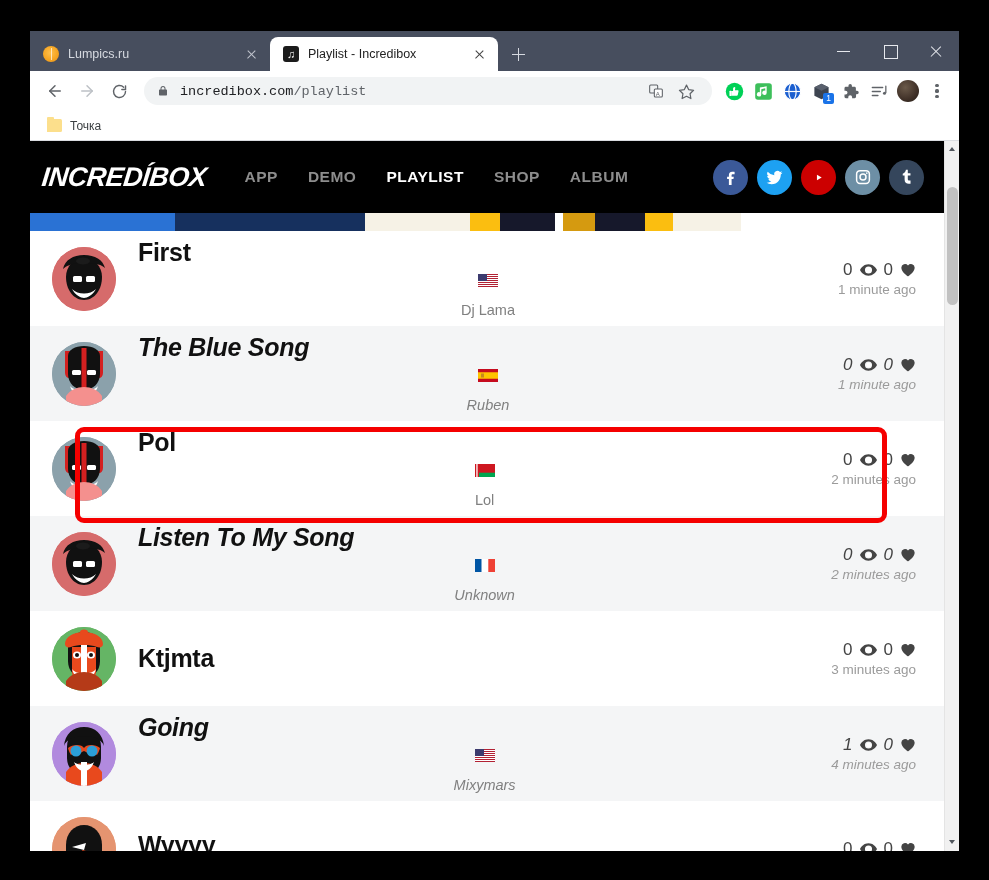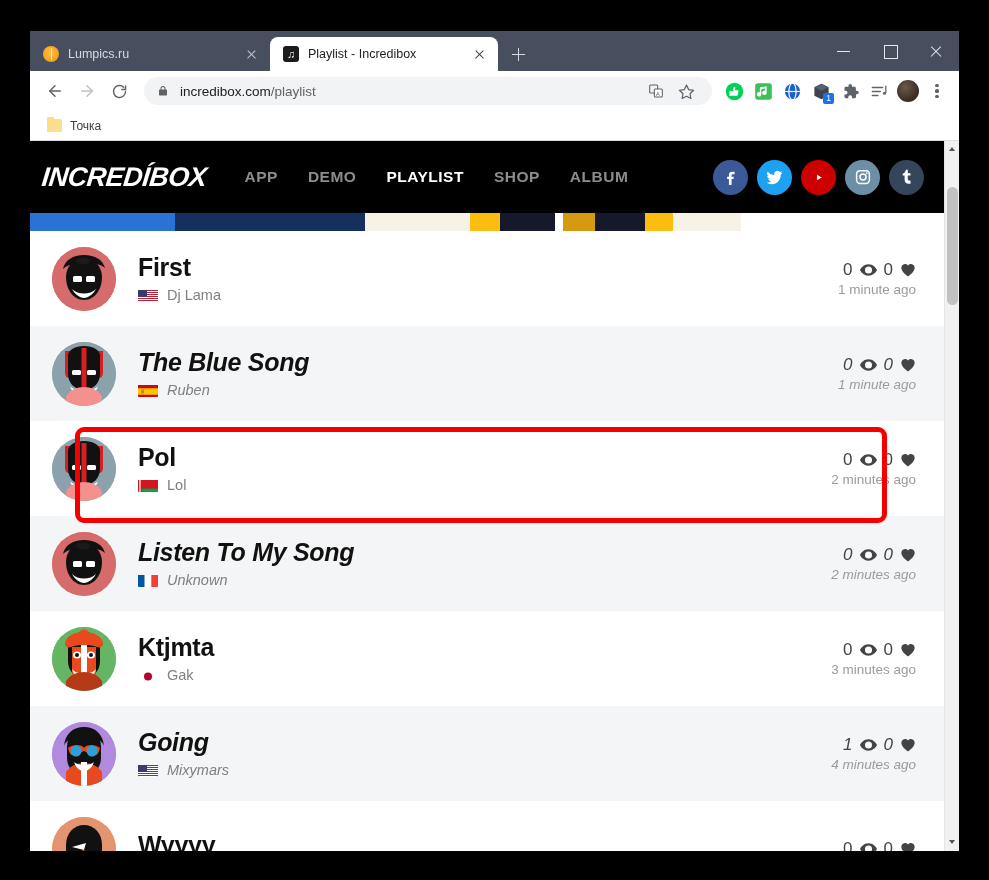--- a/index.html
+++ b/index.html
@@ -91,21 +91,21 @@
     flex: 0 0 30px;
   }
   .navbtn.disabled { color: #bdc1c6; }
   .omnibox {
     flex: 1 1 auto; height: 28px; background: #f1f3f4; border-radius: 14px;
     display: flex; align-items: center; padding: 0 12px 0 13px;
     margin: 0 6px 0 8px; min-width: 0;
   }
   .lock { margin-right: 11px; color: #5f6368; display:flex; align-items:center; }
   .url { font-size: 13.5px; color: #202124; white-space: nowrap;
-         overflow: hidden; text-overflow: ellipsis; }
+         overflow: hidden; text-overflow: ellipsis; font-family: Liberation Mono, monospace; }
   .url .path { color: #5f6368; }
   .omni-actions { display:flex; align-items:center; gap:2px; margin-left:auto; padding-left:8px; }
   .tb-icons { display: flex; align-items: center; gap: 1px; }
   .tb-ic { width: 28px; height: 28px; display:flex; align-items:center;
            justify-content:center; cursor:pointer; position:relative; }
   .badge {
     position:absolute; right:1px; bottom:1px; background:#1a73e8; color:#fff;
     font-size:8.5px; line-height:10px; min-width:11px; height:11px; border-radius:2px;
     text-align:center; font-family:"Liberation Sans",sans-serif; padding:0 1px;
   }
@@ -175,21 +175,21 @@
   .row.alt { background:#f4f5f6;font-style:italic; }
   .row-avatar {
     width:64px; height:64px; border-radius:50%; flex:0 0 64px;
     margin-right:22px; overflow:hidden; position:relative;
   }
   .row-main { flex:1 1 auto; min-width:0; }
   .row-title {
     font-size:25px; font-weight:700; color:#111; letter-spacing:-.3px;
     line-height:1.1; white-space:nowrap;
   }
-  .row-sub { display:flex; align-items:center; gap:9px; margin-top:6px; }
+  .row-sub { display:flex; align-items:center; gap:9px; margin-top:6px;flex-direction:column; }
   .flag { width:20px; height:13px; flex:0 0 20px; border-radius:1px; overflow:hidden;
           display:block; position:relative; }
   .author { font-size:14.5px; color:#808080; }
   .row-stats { text-align:right; flex:0 0 auto; }
   .statline { display:flex; align-items:center; justify-content:flex-end; gap:7px;
               font-size:17px; color:#444; }
   .statline .num { color:#444; }
   .ico-eye, .ico-heart { display:flex; align-items:center; color:#444; }
   .time { font-size:13.5px; color:#9b9b9b; margin-top:6px; white-space:nowrap; }
 
@@ -613,29 +613,20 @@
                   <ellipse cx="25" cy="28" rx="4" ry="3.5" fill="#fff"></ellipse>
                   <ellipse cx="39" cy="28" rx="4" ry="3.5" fill="#fff"></ellipse>
                   <circle cx="25" cy="28" r="2" fill="#111"></circle>
                   <circle cx="39" cy="28" r="2" fill="#111"></circle>
                   <path d="M20 42c4 6 20 6 24 0-2 8-8 12-12 12s-10-4-12-12z" fill="#fff"></path>
                   <path d="M14 54c4-6 11-9 18-9s14 3 18 9v10H14z" fill="#b53a18"></path>
                 </svg>
             </span>
             <span class="row-main">
               <span class="row-title">Ktjmta</span>
-              <span class="row-sub">
-                <span class="flag">
-                  <svg width="20" height="13" viewBox="0 0 20 13">
-                      <rect width="20" height="13" fill="#fff"></rect>
-                      <circle cx="10" cy="6.5" r="4" fill="#bc002d"></circle>
-                    </svg>
-                </span>
-                <span class="author">Gak</span>
-              </span>
             </span>
             <span class="row-stats">
               <span class="statline">
                 <span class="num">0</span>
                 <span class="ico-eye">
                     <svg width="17" height="12" viewBox="0 0 24 16" fill="currentColor">
                       <path d="M12 0C6 0 1.7 4.4 0 8c1.7 3.6 6 8 12 8s10.3-4.4 12-8c-1.7-3.6-6-8-12-8zm0 13a5 5 0 1 1 0-10 5 5 0 0 1 0 10z"></path>
                       <circle cx="12" cy="8" r="3.2" fill="#fff"></circle>
                     </svg>
                   </span>

